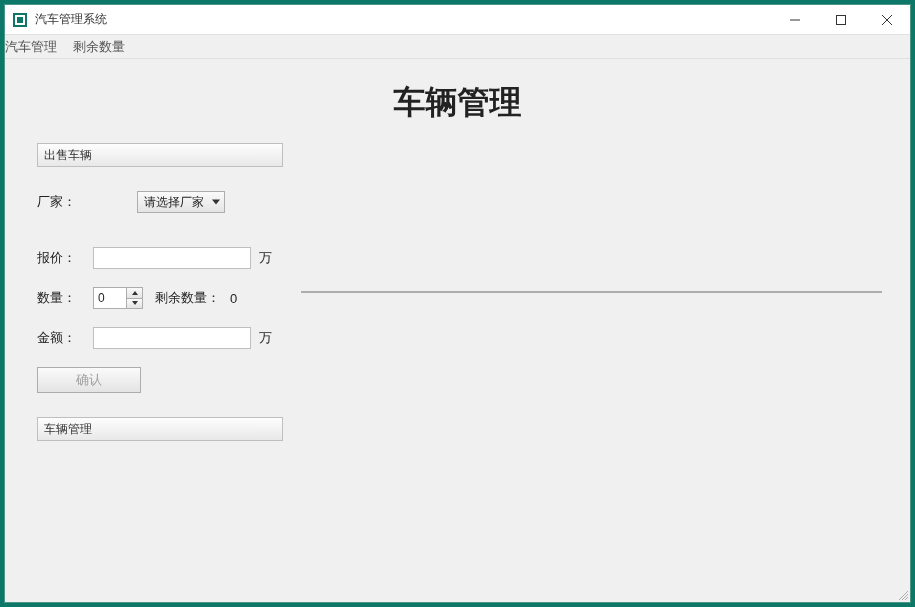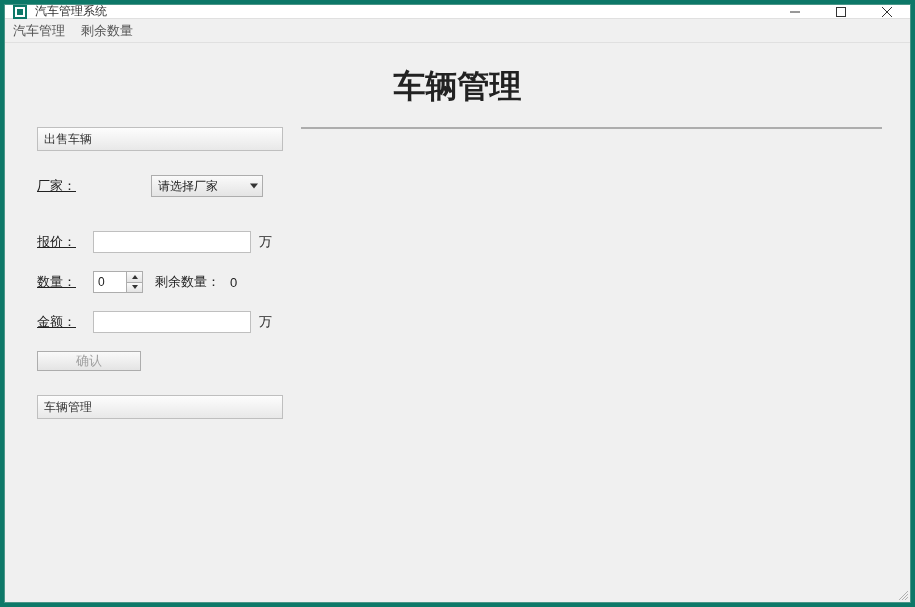--- a/index.html
+++ b/index.html
@@ -14,21 +14,21 @@
   }
   .window {
     position: absolute;
     left: 4px; top: 4px; right: 4px; bottom: 4px;
     background: #f0f0f0;
     display: flex;
     flex-direction: column;
     border: 1px solid #4a9688;
   }
   .titlebar {
-    height: 14px;
+    height: 30px;
     background: #ffffff;
     display: flex;
     align-items: center;
     padding-left: 8px;
     border-bottom: 1px solid #e0e0e0;
   }
   .app-icon {
     width: 14px; height: 14px;
     border: 2px solid #0d7868;
     margin-right: 8px;
@@ -57,21 +57,21 @@
     align-items: center;
     justify-content: center;
     color: #333;
   }
   .win-btn svg { display:block; }
   .menubar {
     height: 24px;
     background: #f0f0f0;
     display: flex;
     align-items: center;
-    padding-left: 8px;
+    padding-left: 0;
     gap: 16px;
     color: #555;
     border-bottom: 1px solid #e0e0e0;
     font-size: 13px;
   }
   .menubar span { cursor: default; }
   .content {
     flex: 1;
     position: relative;
   }
@@ -81,21 +81,21 @@
     font-size: 32px;
     color: #222;
     margin-top: 22px;
     margin-bottom: 18px;
     font-weight: bold;
   }
   .body-row {
     display: flex;
     padding: 0 28px 22px 32px;
     gap: 18px;
-    align-items: flex-start;
+    align-items: center;
   }
   .left-col {
     width: 246px;
     display: flex;
     flex-direction: column;
   }
   .section-header {
     height: 24px;
     line-height: 22px;
     padding-left: 6px;
@@ -111,21 +111,20 @@
   .form-row {
     display: flex;
     align-items: center;
     margin-bottom: 34px;
     font-size: 13px;
     color: #222;
   }
   .form-row.tight { margin-bottom: 18px; }
   .lbl {
     width: 56px;
-    text-decoration: underline;
   }
   .combo {
     height: 22px;
     border: 1px solid #adadad;
     background: linear-gradient(#fafafa,#e4e4e4);
     display: flex;
     align-items: center;
     padding-left: 6px;
     position: relative;
     font-size: 12px;
@@ -133,21 +132,21 @@
   }
   .combo .arrow {
     position: absolute;
     right: 4px; top: 50%;
     transform: translateY(-50%);
     width: 0; height: 0;
     border-left: 4px solid transparent;
     border-right: 4px solid transparent;
     border-top: 5px solid #333;
   }
-  .combo-wide { width: 112px; margin-left: 58px;}
+  .combo-wide { width: 88px; margin-left: 44px;}
   .combo-narrow { width: 70px; margin-left: 58px;}
   .text-input {
     height: 22px;
     border: 1px solid #bfbfbf;
     background: #fff;
     width: 158px;
   }
   .unit {
     margin-left: 8px;
   }
@@ -172,21 +171,21 @@
   }
   .spin-up{ border-bottom:1px solid #adadad;}
   .tri-up{width:0;height:0;border-left:3px solid transparent;border-right:3px solid transparent;border-bottom:4px solid #333;}
   .tri-down{width:0;height:0;border-left:3px solid transparent;border-right:3px solid transparent;border-top:4px solid #333;}
   .remaining-lbl { margin-left: 12px; font-family: Liberation Serif, serif; }
   .remaining-val { margin-left: 10px; }
   .button-row {
     display:flex; gap: 16px; margin-top: 6px; margin-bottom: 14px;
   }
   .btn {
-    width: 104px; height: 20px;
+    width: 104px; height: 26px;
     border: 1px solid #adadad;
     background: linear-gradient(#fafafa,#e4e4e4);
     display:flex; align-items:center; justify-content:center;
     font-size: 13px;
   }
   .btn.disabled { color: #a0a0a0; }
   .right-panel {
     flex: 1;
     border: 1px solid #adadad;
     background: #fff;

